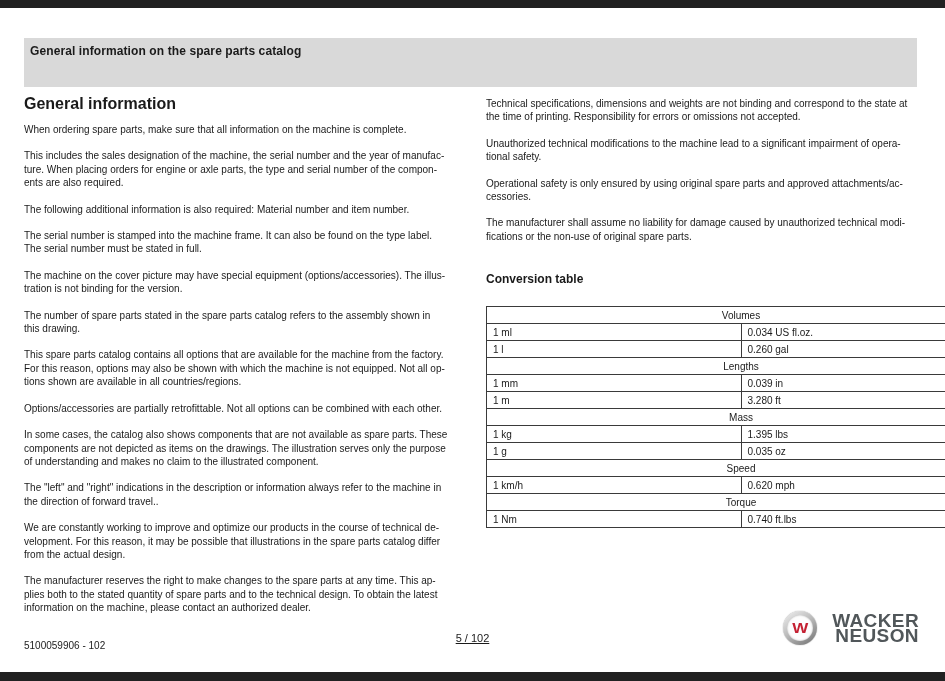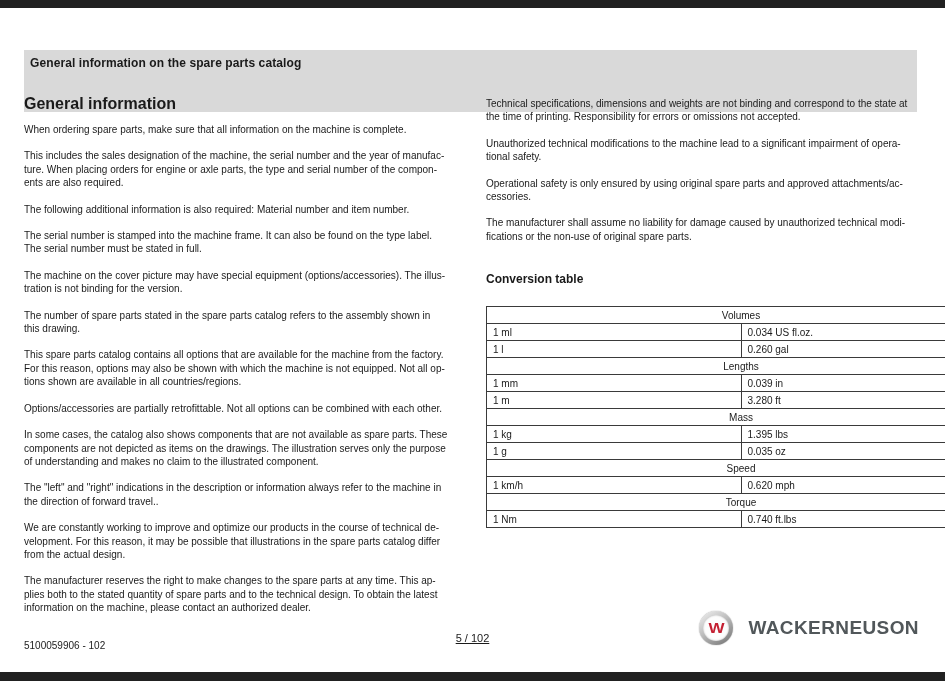--- a/index.html
+++ b/index.html
@@ -7,22 +7,22 @@
   body { font-family: "Liberation Sans", sans-serif; color: #1a1a1a; position: relative; }
 
   .top-bar {
     position: absolute; left: 0; top: 0; width: 945px; height: 8px; background: #212121;
   }
   .bottom-bar {
     position: absolute; left: 0; top: 672px; width: 945px; height: 9px; background: #212121;
   }
 
   .title-band {
-    position: absolute; left: 24px; top: 38px; width: 893px; height: 62px;
-    background: #d9d9d9; padding: 6px 0 0 6px; margin-top: 12px;
+    position: absolute; left: 24px; top: 38px; width: 893px; height: 49px;
+    background: #d9d9d9; padding: 6px 0 0 6px;
   }
   .title-band h1 {
     font-size: 12px; font-weight: bold; color: #1a1a1a; letter-spacing: 0.1px;
   }
 
   .col { position: absolute; top: 97px; }
   .col-left  { left: 24px;  width: 450px; }
   .col-right { left: 486px; width: 431px; }
 
   .section-heading {
@@ -67,21 +67,21 @@
   }
   .badge-inner {
     width: 26px; height: 26px; border-radius: 50%; background: #fdfdfd;
     box-shadow: inset 0 0 2px rgba(0,0,0,0.35);
     display: flex; align-items: center; justify-content: center;
   }
   .badge-inner .w-letter {
     font-size: 17px; font-weight: bold; line-height: 1;
     transform: scaleY(0.9); padding-bottom: 1px;
   }
-  .wordmark { display: flex; flex-direction: row; text-align: right; }
+  .wordmark { display: flex; flex-direction: column; text-align: right; }
   .wordmark span {
     font-size: 19px; font-weight: bold; line-height: 15.5px;
     letter-spacing: 0.4px; transform: scaleY(0.96);
   }
 </style>
 </head>
 <body>
 
 <div class="top-bar"></div>
 

